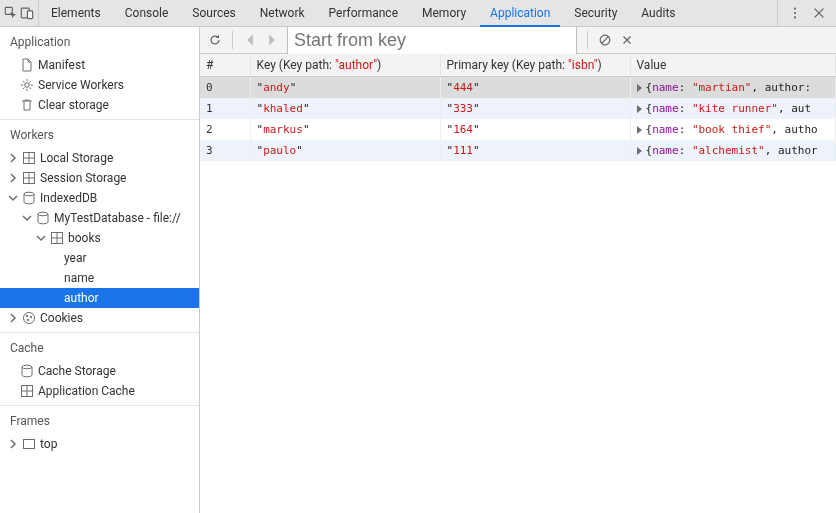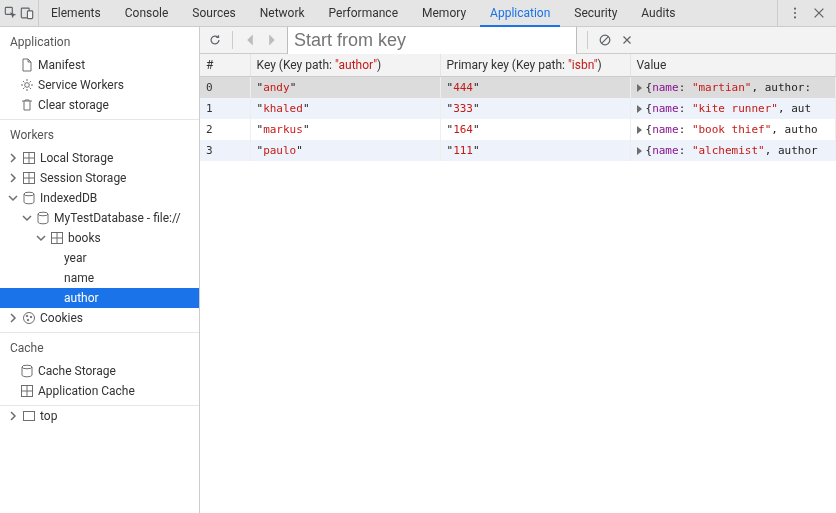--- a/index.html
+++ b/index.html
@@ -243,20 +243,21 @@
       <span class="icon">
           <svg viewBox="0 0 14 14" stroke="currentColor" fill="none">
             <rect x="1.5" y="1.5" width="11" height="11"></rect>
             <path d="M1.5 7h11M7 1.5v11"></path>
           </svg>
         </span>
       <span>Application Cache</span>
     </div>
 
     <hr class="sep">
+    <div class="section-title">Frames</div>
     <div class="tree-item" style="padding-left:8px">
       <span class="arrow">
           <svg viewBox="0 0 10 10">
             <path d="M3 1 L7 5 L3 9" stroke="currentColor" fill="none" stroke-width="1.5"></path>
           </svg>
         </span>
       <span class="icon">
           <svg viewBox="0 0 14 14" stroke="currentColor" fill="none">
             <rect x="1.5" y="2.5" width="11" height="9"></rect>
           </svg>

